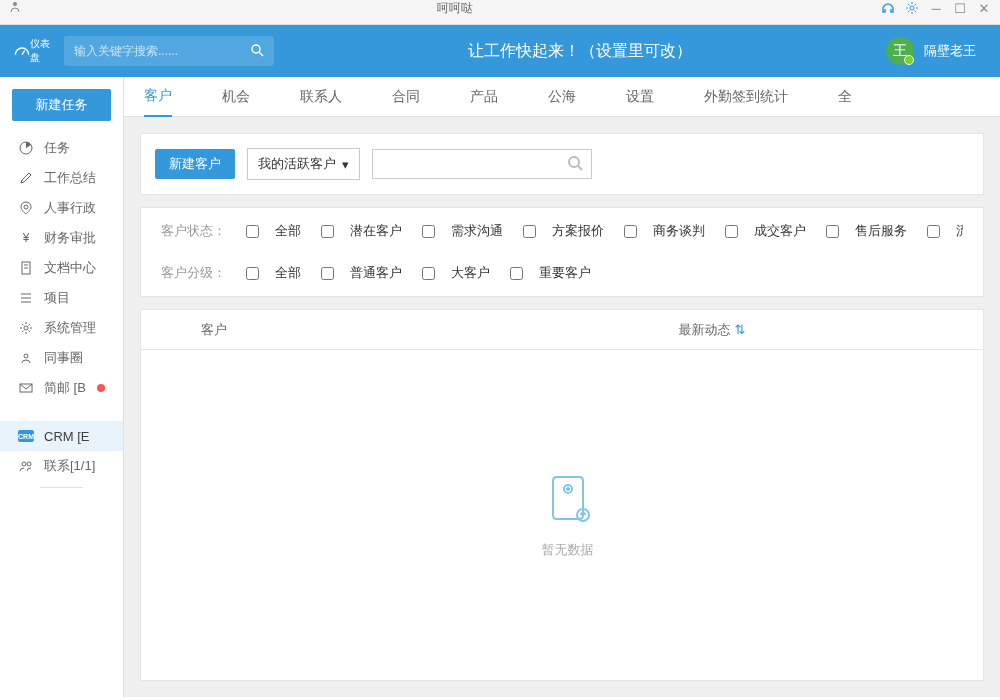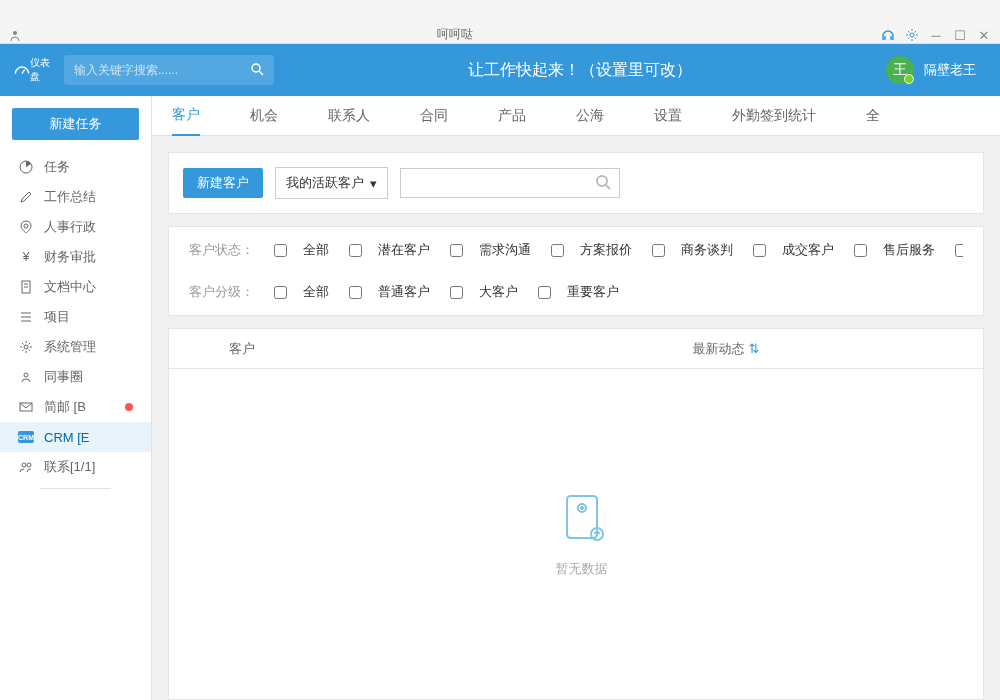--- a/index.html
+++ b/index.html
@@ -1,39 +1,39 @@
 <!DOCTYPE html>
 <html><head>
 <meta charset="utf-8">
 <style>
 * { box-sizing: border-box; margin: 0; padding: 0; }
 body { font-family: "Microsoft YaHei", Arial, sans-serif; font-size: 13px; color: #333; background: #fff; overflow: hidden; }
 
-.titlebar { height: 44px; background: #f5f5f5; border-bottom: 1px solid #e0e0e0; display: flex; align-items: flex-end; padding: 0 8px; }
+.titlebar { height: 25px; background: #f5f5f5; border-bottom: 1px solid #e0e0e0; display: flex; align-items: flex-start; padding: 0 8px; }
 .titlebar .t-icon { width: 14px; height: 14px; margin-right: 8px; }
 .titlebar .t-title { flex: 1; text-align: center; font-size: 12px; color: #666; }
 .titlebar .t-right { display: flex; gap: 8px; align-items: center; }
 .titlebar .t-btn { width: 16px; height: 16px; display: flex; align-items: center; justify-content: center; cursor: pointer; color: #888; }
 
 .header { height: 52px; background: #3498db; display: flex; align-items: center; padding: 0 14px; gap: 14px; }
 .dash-icon { width: 36px; display: flex; flex-direction: row; align-items: center; color: #fff; font-size: 10px; }
 .dash-icon svg { margin-bottom: 2px; }
 .search-box { width: 210px; height: 30px; background: rgba(255,255,255,0.15); border-radius: 3px; display: flex; align-items: center; padding: 0 10px; }
 .search-box input { flex: 1; background: transparent; border: none; outline: none; color: #fff; font-size: 12px; }
 .search-box input::placeholder { color: rgba(255,255,255,0.7); }
 .header-title { flex: 1; text-align: center; color: #fff; font-size: 16px; }
 .user-area { display: flex; align-items: center; gap: 10px; color: #fff; margin-right: 10px; }
 .avatar { width: 28px; height: 28px; border-radius: 50%; background: #4caf50; color: #fff; display: flex; align-items: center; justify-content: center; font-size: 14px; position: relative; }
 .avatar::after { content: ''; position: absolute; bottom: 0; right: 0; width: 8px; height: 8px; background: #7ed321; border-radius: 50%; border: 1px solid #fff; }
 
 .body { display: flex; height: calc(100vh - 80px); }
-.sidebar { width: 152px; background: #fff; border-right: 1px solid #e0e0e0; overflow-y: auto; }
+.sidebar { width: 124px; background: #fff; border-right: 1px solid #e0e0e0; overflow-y: auto; }
 .new-task-btn { margin: 12px; height: 32px; background: #3498db; color: #fff; display: flex; align-items: center; justify-content: center; cursor: pointer; border-radius: 2px; }
 .side-item { height: 30px; display: flex; align-items: center; padding: 0 18px; gap: 10px; color: #666; cursor: pointer; font-size: 13px; white-space: nowrap; overflow: hidden; }
-.side-item.active { background: #e8f3fb; color: #0369a1; }
+.side-item.active { background: #e8f3fb; color: #404040; margin-top: 18px; }
 .side-item .s-icon { width: 16px; height: 16px; display: flex; align-items: center; justify-content: center; flex-shrink: 0; }
 .side-item .dot { width: 8px; height: 8px; background: #ff5252; border-radius: 50%; margin-left: auto; flex-shrink: 0; }
 .side-divider { height: 1px; background: #e0e0e0; margin: 6px 40px; }
 
 .main { flex: 1; background: #f0f0f0; overflow: auto; display: flex; flex-direction: column; }
 .tabs { height: 40px; background: #fff; border-bottom: 1px solid #e0e0e0; display: flex; align-items: center; padding: 0 20px; gap: 50px; }
 .tab { height: 40px; display: flex; align-items: center; color: #666; cursor: pointer; font-size: 14px; white-space: nowrap; }
 .tab.active { color: #3498db; border-bottom: 2px solid #3498db; }
 
 .content { padding: 16px; flex: 1; display: flex; flex-direction: column; }

